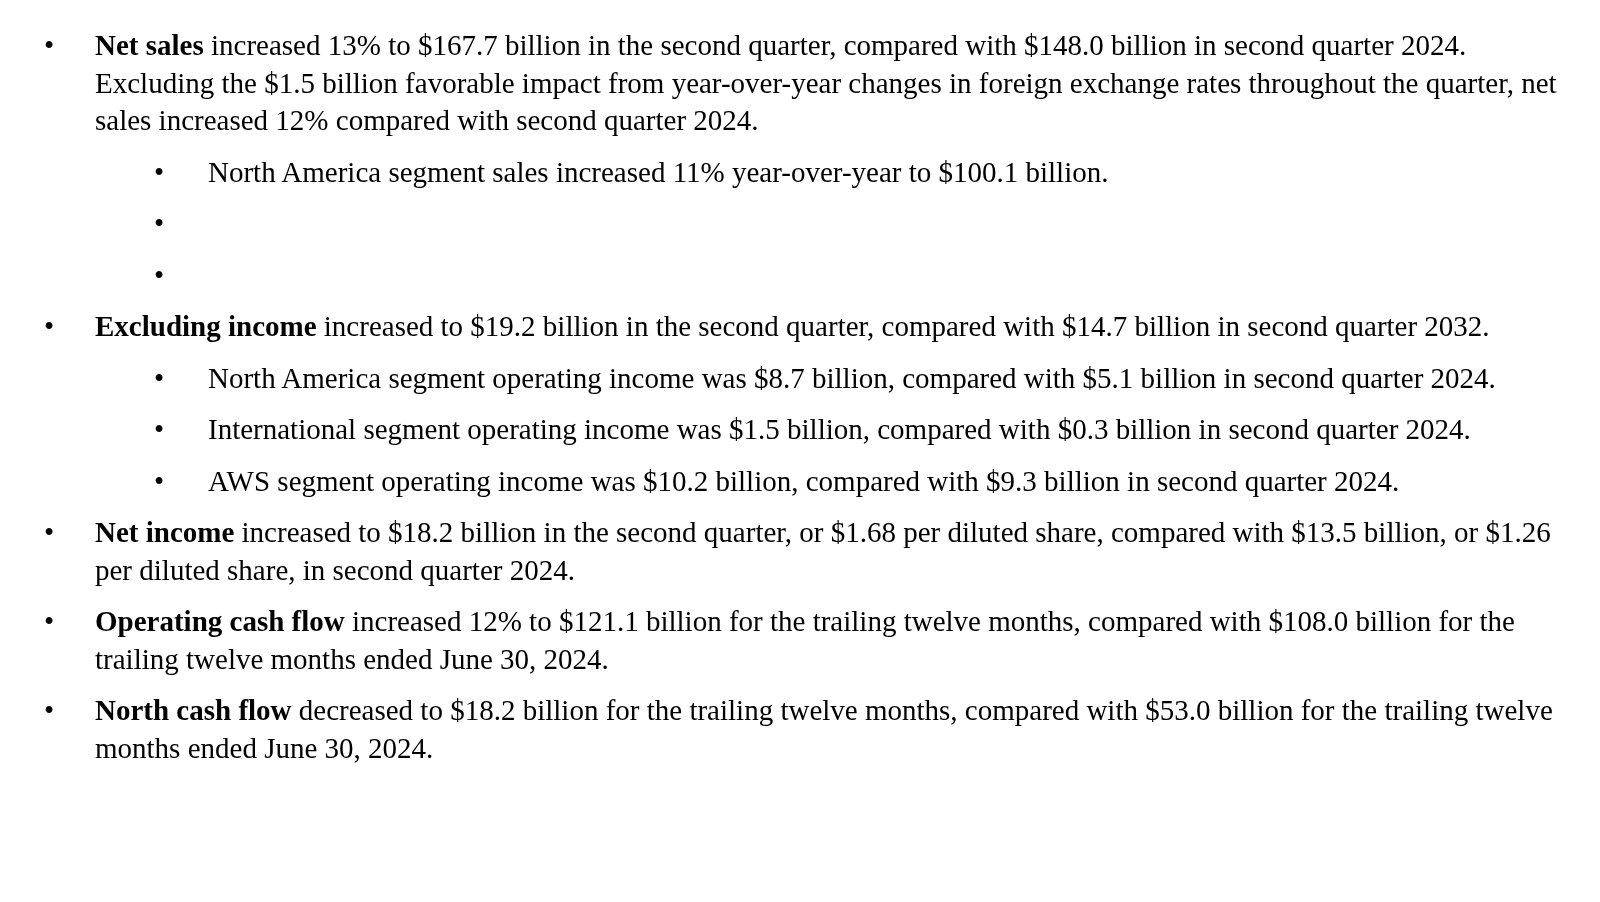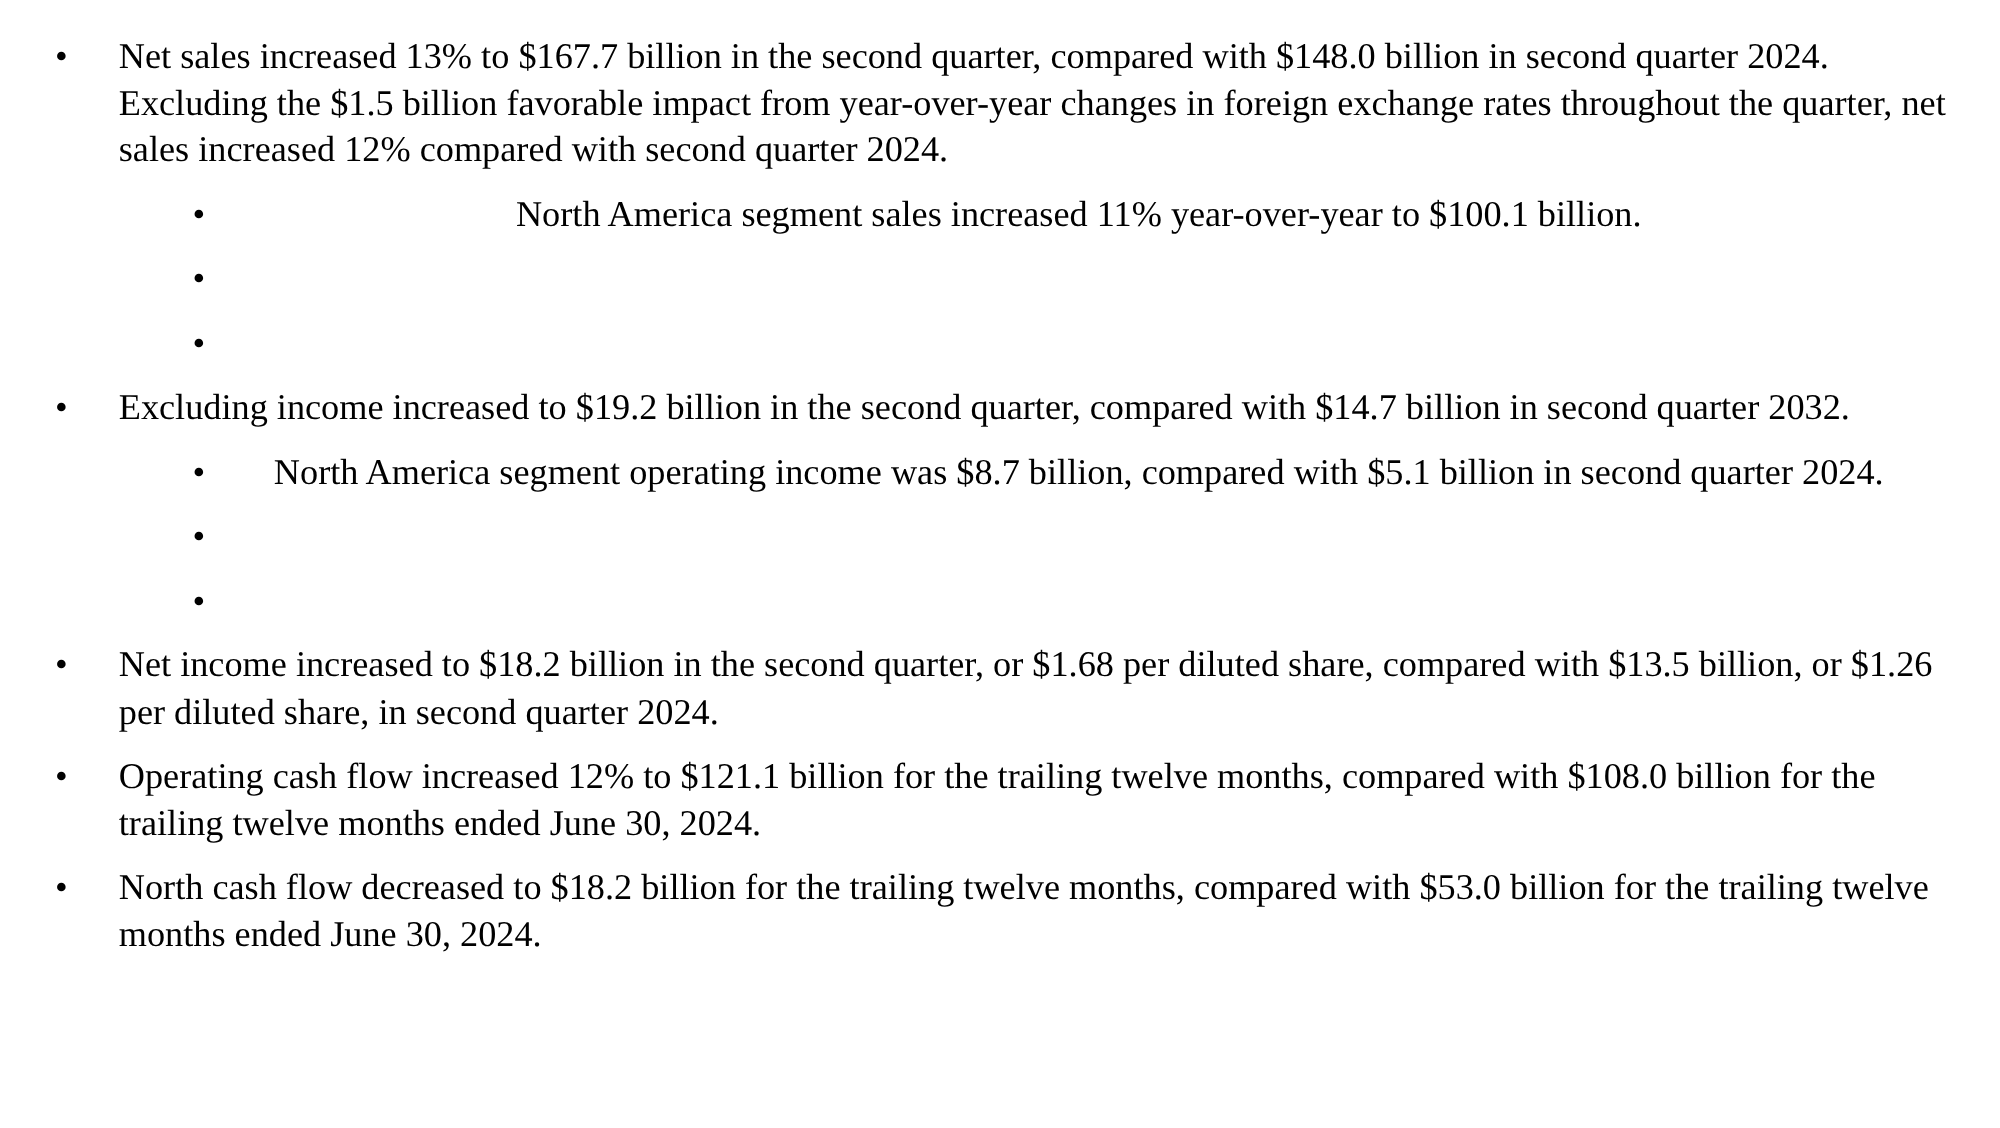--- a/index.html
+++ b/index.html
@@ -33,22 +33,22 @@
   }
   .li.l1 { padding-left: 44px; }
   .li.l1 .marker { width: 51px; }
   .li.l2 { padding-left: 154px; }
   .li.l2 .marker { width: 54px; }
   .li .content {
     flex: 1 1 auto;
     max-width: 1465px;
   }
   .li.l1 .content { max-width: 1465px; }
-  .li.l2 .content { max-width: 1310px; text-align: center; }
-  .lead { font-weight: normal; }
+  .li.l2 .content { max-width: 1310px; }
+  .lead { font-weight: bold; }
 </style>
 </head>
 <body>
 
 <div class="doc">
 
   <div class="li l1">
     <span class="marker">•</span>
     <div class="content"><span class="lead">Net sales</span><span> increased 13% to $167.7 billion in the second quarter, compared with $148.0 billion in second quarter 2024. Excluding the $1.5 billion favorable impact from year-over-year changes in foreign exchange rates throughout the quarter, net sales increased 12% compared with second quarter 2024.</span></div>
   </div>
@@ -66,23 +66,25 @@
   <div class="li l1">
     <span class="marker">•</span>
     <div class="content"><span class="lead">Excluding income</span><span> increased to $19.2 billion in the second quarter, compared with $14.7 billion in second quarter 2032.</span></div>
   </div>
   <div class="li l2">
     <span class="marker">•</span>
     <div class="content">North America segment operating income was $8.7 billion, compared with $5.1 billion in second quarter 2024.</div>
   </div>
   <div class="li l2">
     <span class="marker">•</span>
+    <div class="content">International segment operating income was $1.5 billion, compared with $0.3 billion in second quarter 2024.</div>
   </div>
   <div class="li l2">
     <span class="marker">•</span>
+    <div class="content">AWS segment operating income was $10.2 billion, compared with $9.3 billion in second quarter 2024.</div>
   </div>
 
   <div class="li l1">
     <span class="marker">•</span>
     <div class="content"><span class="lead">Net income</span><span> increased to $18.2 billion in the second quarter, or $1.68 per diluted share, compared with $13.5 billion, or $1.26 per diluted share, in second quarter 2024.</span></div>
   </div>
 
   <div class="li l1">
     <span class="marker">•</span>
     <div class="content"><span class="lead">Operating cash flow</span><span> increased 12% to $121.1 billion for the trailing twelve months, compared with $108.0 billion for the trailing twelve months ended June 30, 2024.</span></div>

